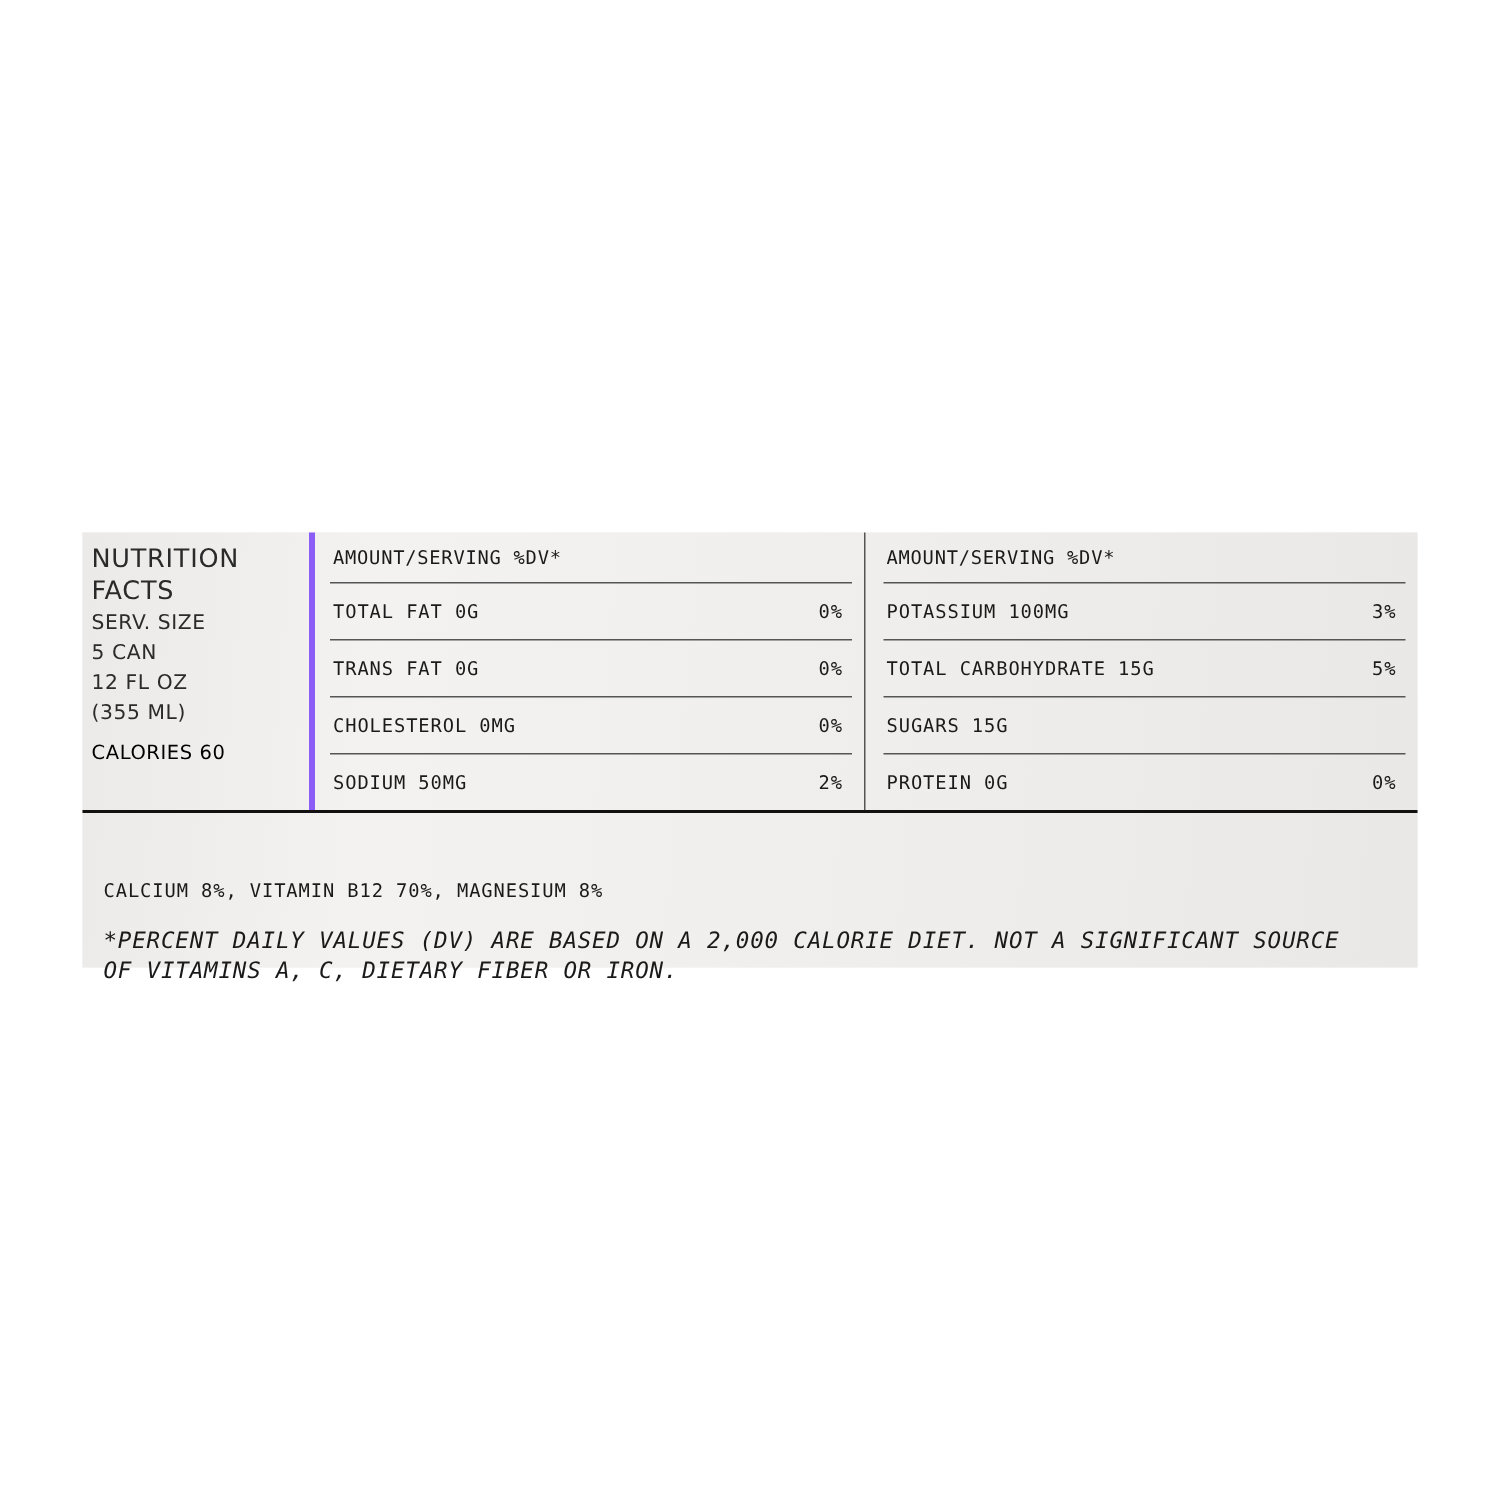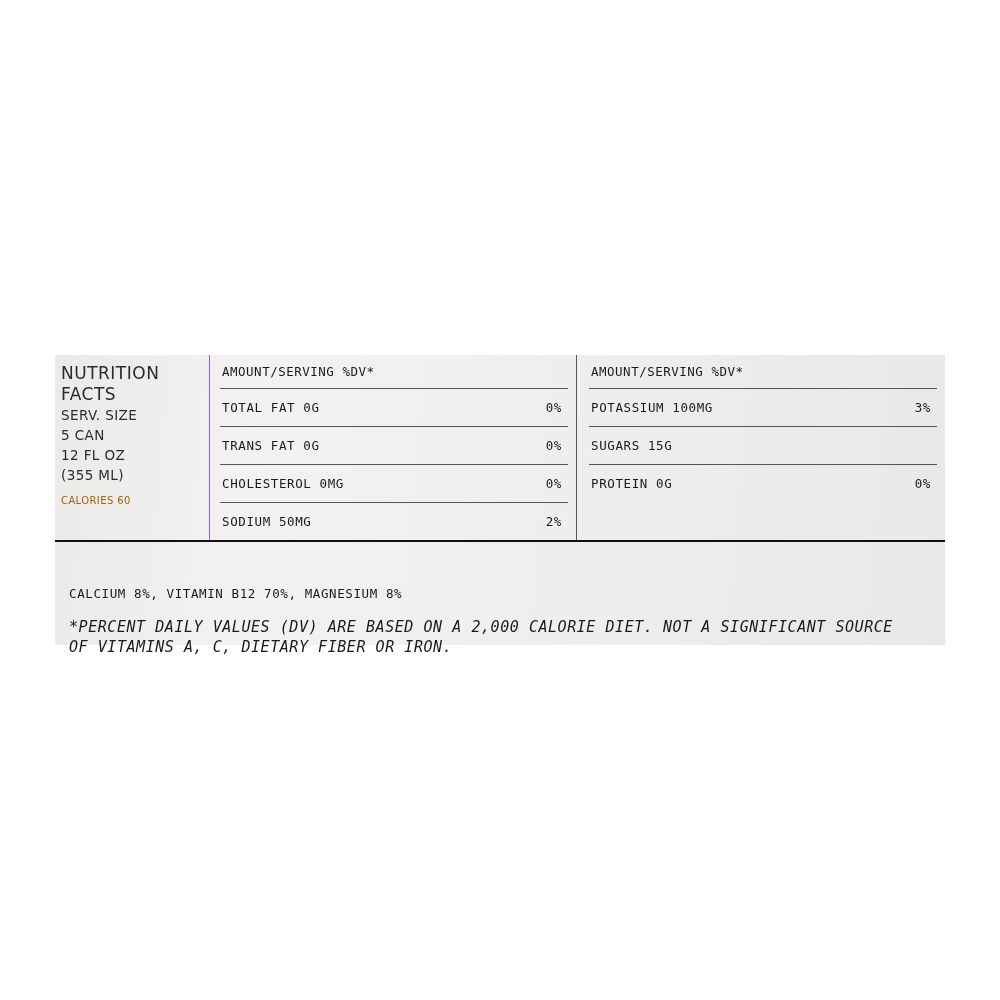--- a/index.html
+++ b/index.html
@@ -46,21 +46,21 @@
     display: flex;
     flex-direction: row;
     height: 193px;
     border-bottom: 2px solid #111;
   }
 
   
   .col-left {
     width: 155px;
     flex: none;
-    border-right: 1px solid #8b5cf6;
+    border-right: 4px solid #8b5cf6;
     padding: 8px 0 0 4px;
     box-sizing: border-box;
   }
   .nf-title {
     font-family: "DejaVu Sans", sans-serif;
     font-size: 17px;
     line-height: 21px;
     letter-spacing: 0.5px;
     color: #2a2a2a;
     margin-left: 2px;
@@ -69,23 +69,23 @@
     font-family: "DejaVu Sans", sans-serif;
     font-size: 13.5px;
     line-height: 20px;
     letter-spacing: 0.4px;
     color: #2b2b2b;
     margin-left: 2px;
   }
   .cal-line {
     margin-top: 10px;
     font-family: "DejaVu Sans", sans-serif;
-    font-size: 10px;
+    font-size: 13px;
     letter-spacing: 0.4px;
-    color: #a16207;
+    color: #000000;
     margin-left: 2px;
   }
 
   
   .col-nut {
     flex: 1 1 0;
     box-sizing: border-box;
     display: flex;
     flex-direction: column;
     padding-left: 10px;
@@ -188,20 +188,24 @@
       <div class="col-nut second">
         <div class="row head">
           <span class="nm">AMOUNT/SERVING %DV*</span>
           <span class="dv"></span>
         </div>
         <div class="row">
           <span class="nm">POTASSIUM 100MG</span>
           <span class="dv">3%</span>
         </div>
         <div class="row">
+          <span class="nm">TOTAL CARBOHYDRATE 15G</span>
+          <span class="dv">5%</span>
+        </div>
+        <div class="row">
           <span class="nm">SUGARS 15G</span>
           <span class="dv"></span>
         </div>
         <div class="row last">
           <span class="nm">PROTEIN 0G</span>
           <span class="dv">0%</span>
         </div>
       </div>
 
     </div>

